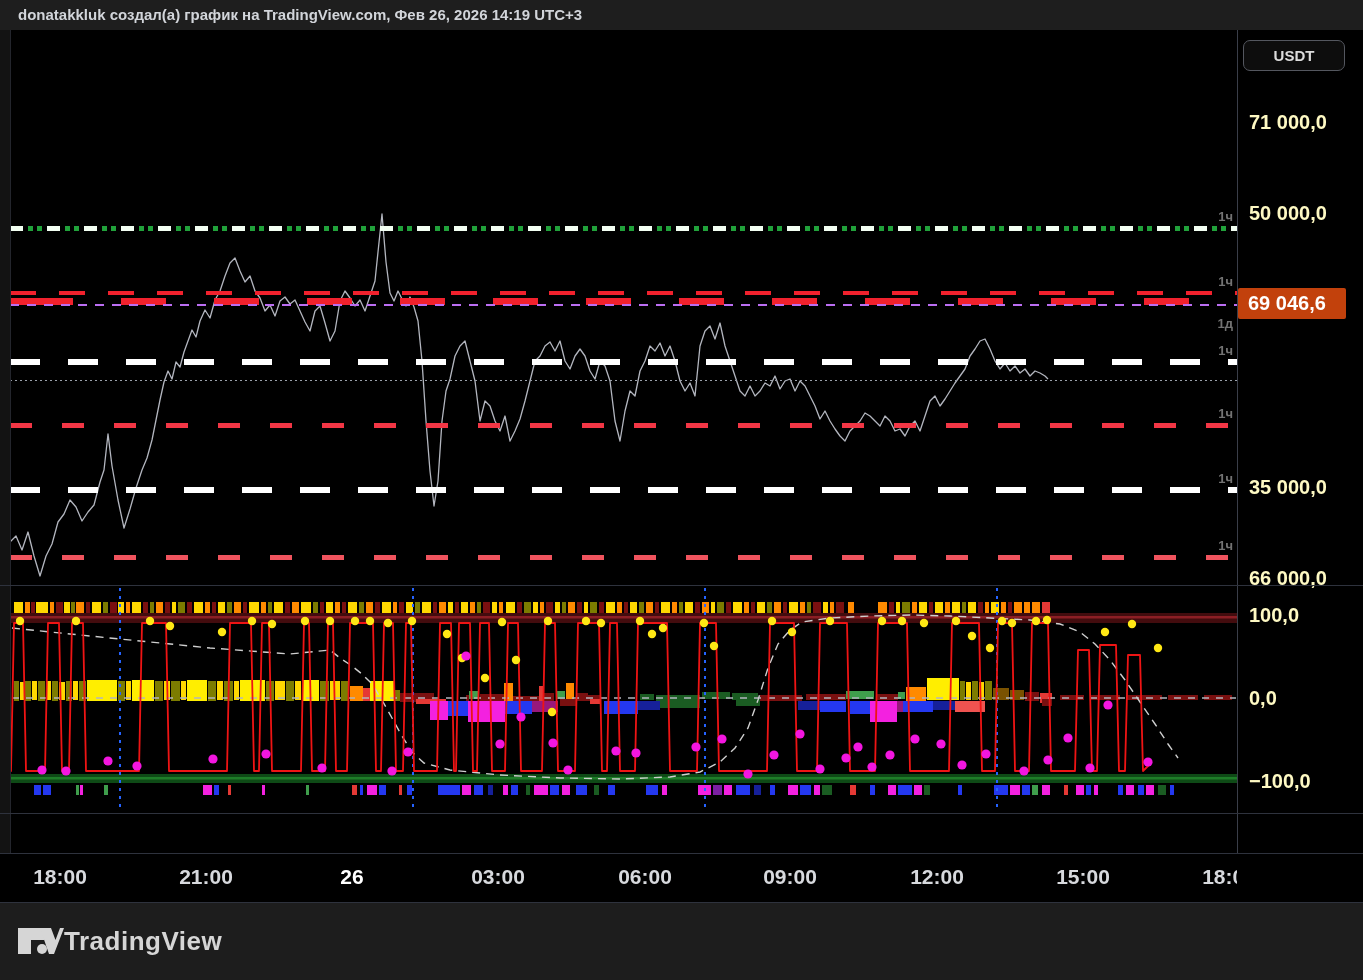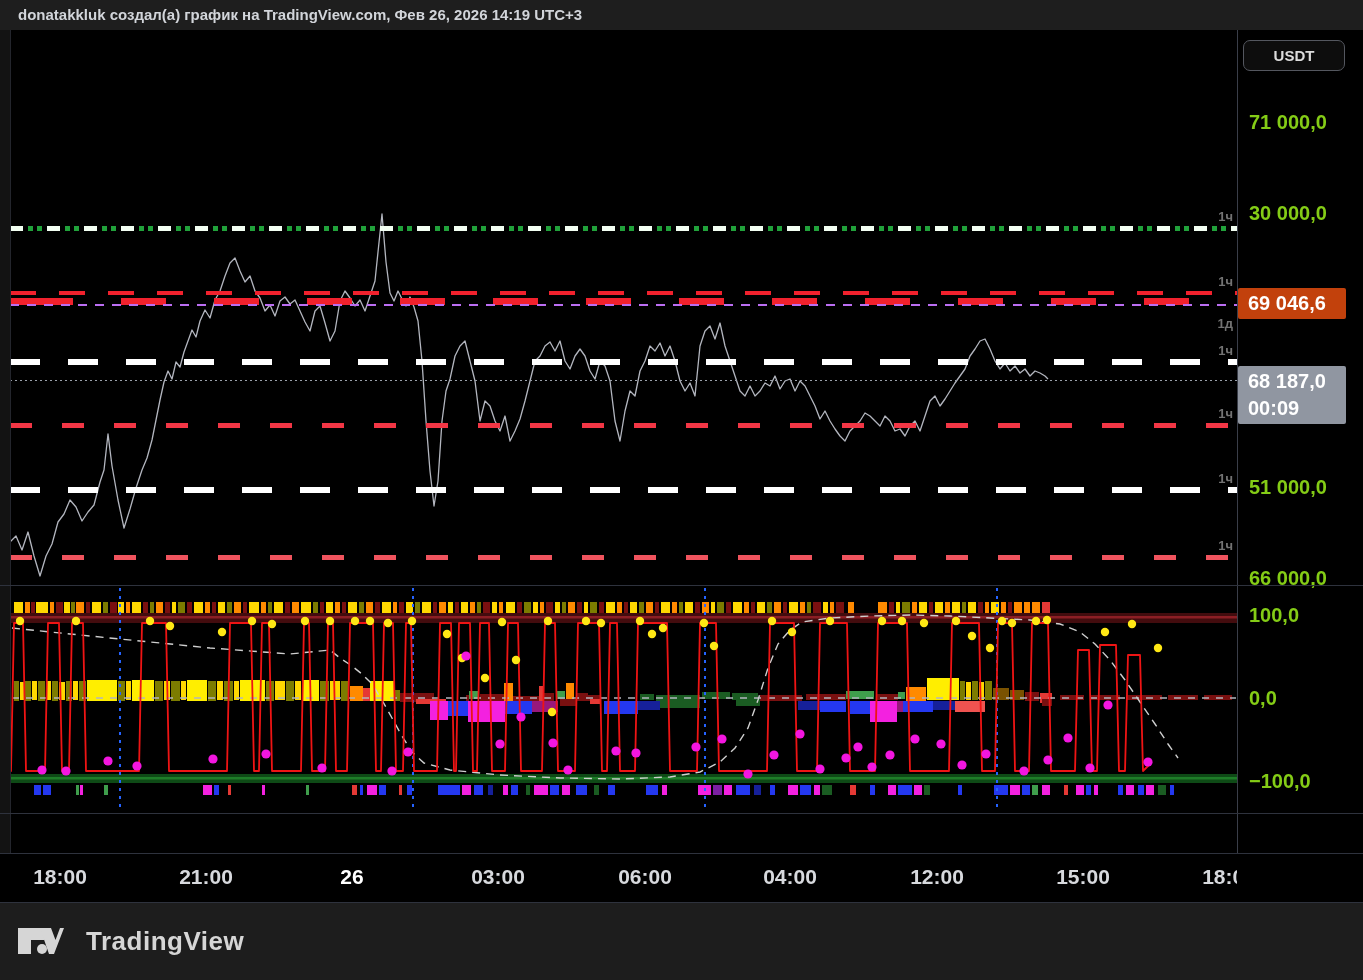--- a/index.html
+++ b/index.html
@@ -20,33 +20,33 @@
   .dashdot_green_white{height:5px;background:repeating-linear-gradient(90deg,#f2fff2 0 13px,transparent 13px 18px,#21a23b 18px 23px,transparent 23px 27px,#21a23b 27px 32px,transparent 32px 37px);}
   .dash_red_thin{height:4px;background:repeating-linear-gradient(90deg,#f1212d 0 26px,transparent 26px 49px);}
   .dash_red_thick{height:7px;background:repeating-linear-gradient(90deg,#f1212d 0 45px,transparent 45px 93px);background-position:18px 0;}
   .dash_purple{height:2px;background:repeating-linear-gradient(90deg,#bb6ef2 0 9px,transparent 9px 17px);}
   .dash_white{height:6px;background:repeating-linear-gradient(90deg,#ffffff 0 30px,transparent 30px 58px);}
   .dot_gray{height:1px;background:repeating-linear-gradient(90deg,#9aa0aa 0 2px,transparent 2px 5px);}
   .dash_red{height:5px;background:repeating-linear-gradient(90deg,#f23645 0 22px,transparent 22px 52px);}
   .dash_red_light{height:5px;background:repeating-linear-gradient(90deg,#f0545e 0 22px,transparent 22px 52px);}
   .tf-tag{position:absolute;right:130px;font-size:13px;font-weight:700;color:#737373;z-index:5;line-height:13px;}
   
-  .tick{position:absolute;left:1249px;transform:translateY(-50%);font-size:20px;font-weight:700;color:#84cc16;white-space:nowrap;z-index:5;}
+  .tick{position:absolute;left:1249px;transform:translateY(-50%);font-size:20px;font-weight:700;color:#fef9c3;white-space:nowrap;z-index:5;}
   #usdt-btn{position:absolute;left:1243px;top:40px;width:100px;height:29px;border:1.5px solid #54575f;border-radius:7px;
             background:#0d0d0d;color:#dcdcdc;font-size:15px;font-weight:700;display:flex;align-items:center;justify-content:center;z-index:6;}
   .badge{position:absolute;left:1238px;width:108px;color:#fff;font-weight:700;font-size:20px;z-index:6;border-radius:2px;
          display:flex;flex-direction:column;justify-content:center;padding-left:10px;box-sizing:border-box;}
   
   #axis{position:absolute;left:0;top:884px;width:1363px;height:49px;background:#000;z-index:4;}
   #axis-inner{position:absolute;left:0;top:0;width:1237px;height:49px;overflow:hidden;}
   .t-label{position:absolute;top:11px;transform:translateX(-50%);font-size:21px;font-weight:700;color:#d7d9dd;white-space:nowrap;text-align:center;}
   .t-label.major{color:#ffffff;font-weight:700;}
   
   #footer{position:absolute;left:0;top:934px;width:1363px;height:46px;background:#1d1d1d;z-index:6;}
-  #logo{position:absolute;left:18px;top:-14px;display:flex;align-items:center;gap:22px;}
+  #logo{position:absolute;left:18px;top:-14px;display:flex;align-items:center;gap:0;}
   #brand-text{font-size:26px;font-weight:800;color:#d6d6d6;letter-spacing:0.5px;}
 </style>
 </head>
 <body>
 
 <div id="app">
 
   <div id="topbar">
     <span class="attr">donatakkluk создал(а) график на TradingView.com, Фев 26, 2026 14:19 UTC+3</span>
   </div>
@@ -450,48 +450,44 @@
       <div class="lvl dash_white" style="top: 487px;"></div>
       <div class="tf-tag" style="top: 472px;">1ч</div>
       <div class="lvl dash_red_light" style="top: 554.5px;"></div>
       <div class="tf-tag" style="top: 539px;">1ч</div>
     </div>
 
   <div id="scale-col"></div>
   <div id="usdt-btn">USDT</div>
   <div id="ticks-layer">
       <div class="tick" style="top: 122px;">71 000,0</div>
-      <div class="tick" style="top: 213px;">30 000,0</div>
-      <div class="tick" style="top: 487px;">51 000,0</div>
+      <div class="tick" style="top: 213px;">50 000,0</div>
+      <div class="tick" style="top: 487px;">35 000,0</div>
       <div class="tick" style="top: 578px;">66 000,0</div>
       <div class="tick" style="top: 615px;">100,0</div>
       <div class="tick" style="top: 698px;">0,0</div>
       <div class="tick" style="top: 781px;">−100,0</div>
     </div>
   <div class="badge" id="price-badge" style="top: 288px; height: 31px; background: #c2410c;">
     <span>69 046,6</span>
   </div>
-  <div class="badge" id="countdown-badge" style="top: 366px; height: 58px; background: rgb(144, 150, 161); line-height: 27px;">
-    <span>68 187,0</span>
-    <span>00:09</span>
-  </div>
 
   <div class="pane-sep" style="top:585px"></div>
   <div class="pane-sep" style="top:813px"></div>
   <div class="pane-sep" style="top:853px"></div>
   <div class="pane-sep" style="top:902px"></div>
 
   <div id="axis" style="top:854px;height:48px;">
     <div id="axis-inner">
         <div class="t-label" style="left: 60px;">18:00</div>
         <div class="t-label" style="left: 206px;">21:00</div>
         <div class="t-label major" style="left: 352px;">26</div>
         <div class="t-label" style="left: 498px;">03:00</div>
         <div class="t-label" style="left: 645px;">06:00</div>
-        <div class="t-label" style="left: 790px;">04:00</div>
+        <div class="t-label" style="left: 790px;">09:00</div>
         <div class="t-label" style="left: 937px;">12:00</div>
         <div class="t-label" style="left: 1083px;">15:00</div>
         <div class="t-label" style="left: 1229px;">18:00</div>
       </div>
   </div>
 
   <div id="footer" style="top:903px;height:77px;">
     <div id="logo" style="position:absolute;left:18px;top:22px;">
       <svg width="46" height="32" viewBox="0 0 46 32">
         <path d="M0,3 h26 v12 h-13 v14 h-13 z" fill="#d6d6d6"></path>

